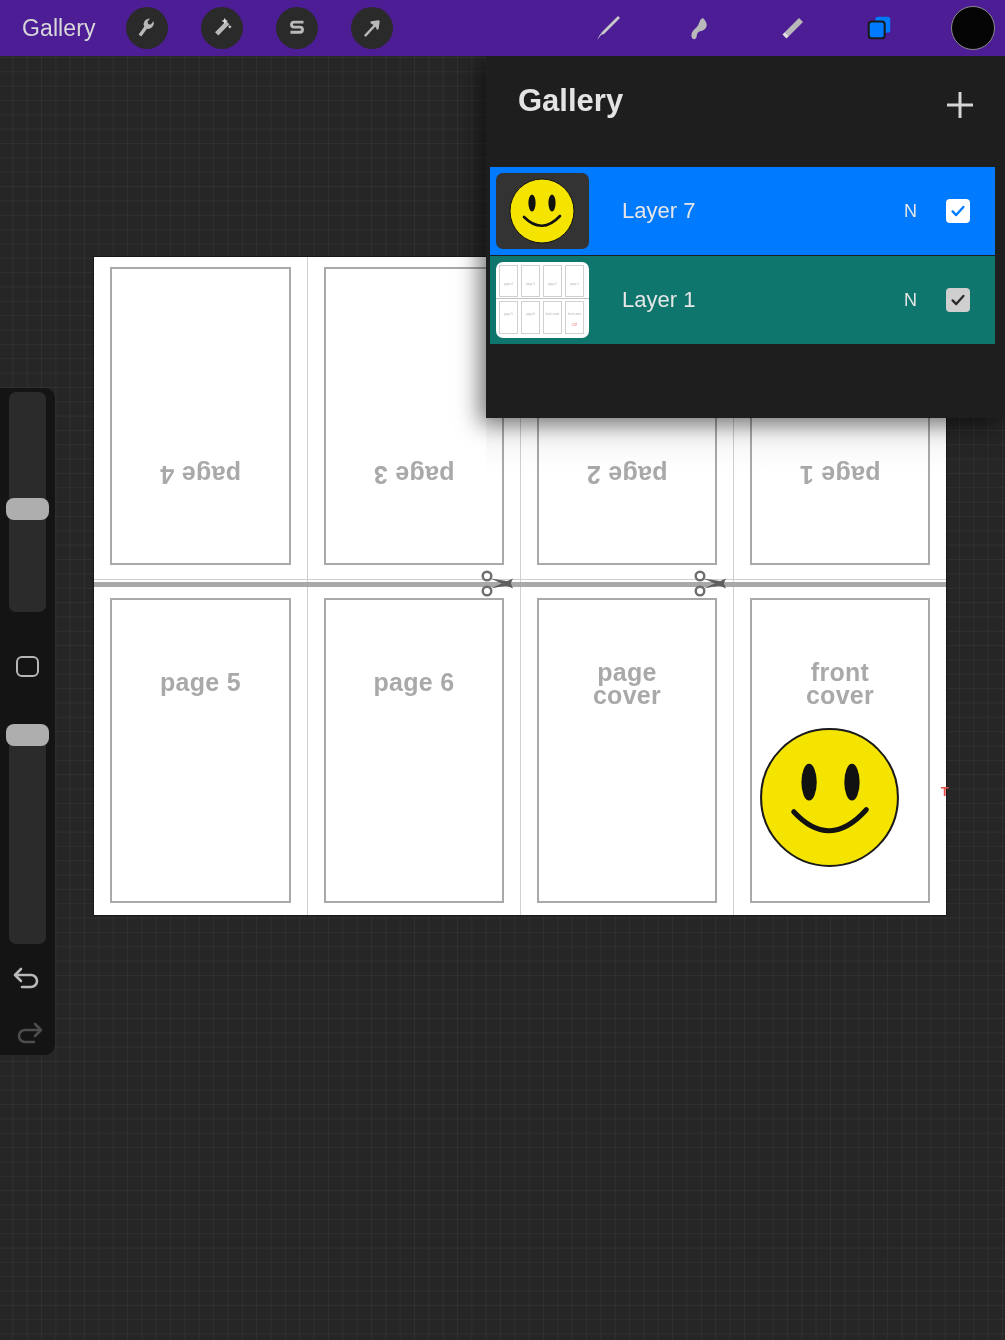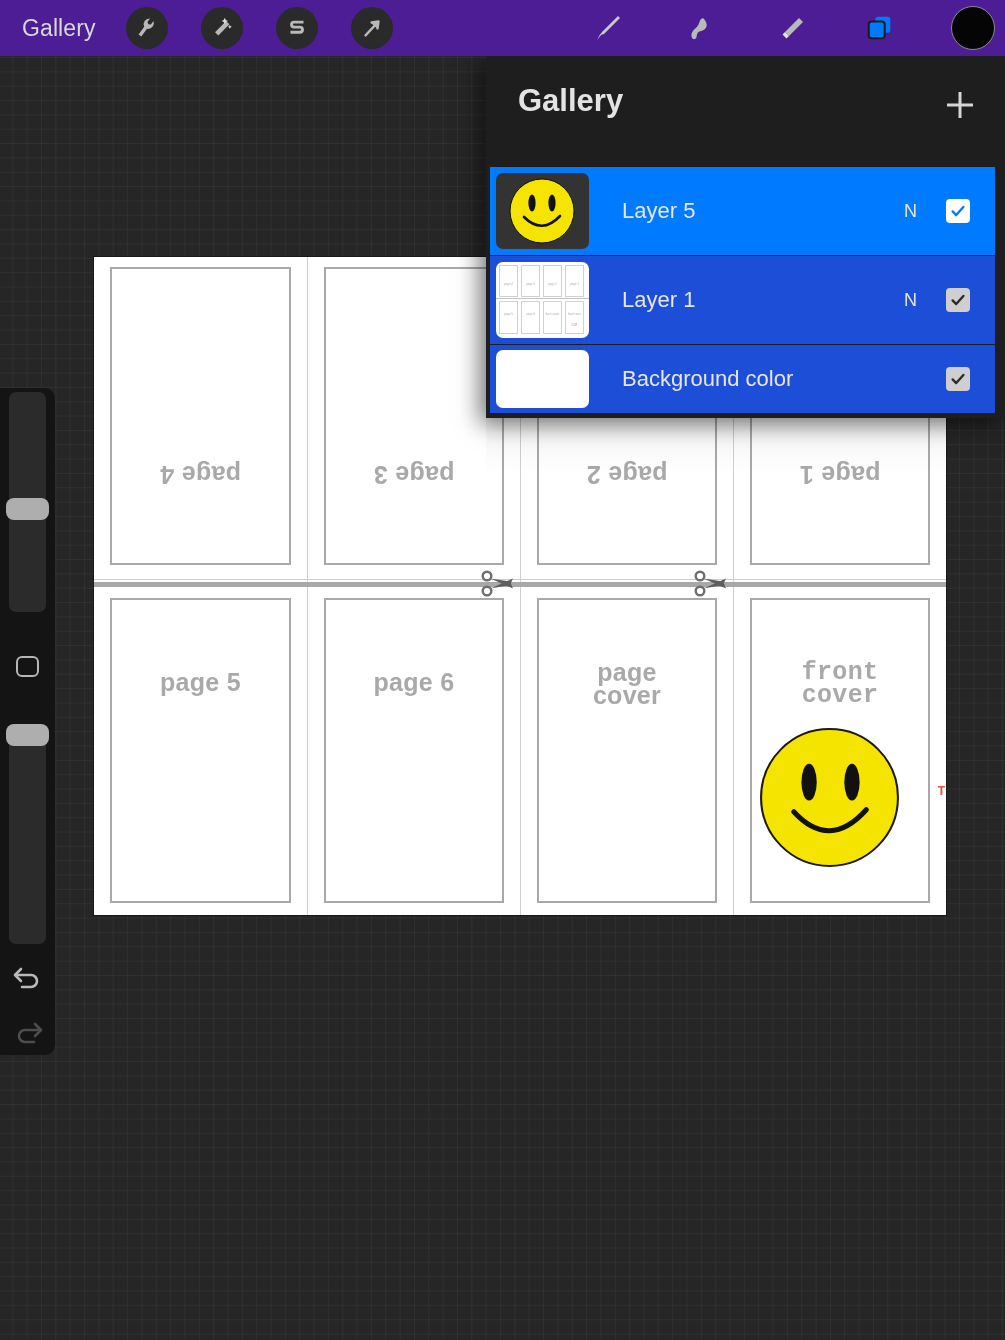--- a/index.html
+++ b/index.html
@@ -102,21 +102,21 @@
   .panel-title{
     position:absolute; left:32px; top:27px;
     font-size:31px; font-weight:bold; color:#e3e3e3;
   }
   .add-layer{
     position:absolute; right:24px; top:28px; width:42px; height:42px;
     display:flex; align-items:center; justify-content:center;
   }
   .layer-row{
     position:absolute; left:4px; width:505px; height:88px;
-    background:#1d4ed8; display:flex; align-items:center;
+    background:#0f766e; display:flex; align-items:center;
   }
   .layer-row.selected{ background:#007aff; }
   .thumb{
     position:absolute; left:6px; top:6px; width:93px; height:76px;
     border-radius:7px; background:#ffffff; overflow:hidden;
   }
   .thumb.dark{ background:#333333; }
   .layer-name{
     position:absolute; left:132px; font-size:22px; color:#e6e6e6;
   }
@@ -201,21 +201,21 @@
       <div class="page-frame" style="left:16px;top:10px;right:16px;bottom:12px;"></div>
       <div class="page-label" style="top:82px;">page 6</div>
     </div>
 
     <div class="page-cell" style="left:427px;top:331px;width:212px;height:327px;">
       <div class="page-frame" style="left:16px;top:10px;right:16px;bottom:12px;"></div>
       <div class="page-label" style="top:72px;">page</div>
       <div class="page-label" style="top:95px;">cover</div>
     </div>
 
-    <div class="page-cell" style="left:640px;top:331px;width:212px;height:327px;font-family:Liberation Mono, monospace;">
+    <div class="page-cell" style="left:640px;top:331px;width:212px;height:327px;">
       <div class="page-frame" style="left:16px;top:10px;right:16px;bottom:12px;"></div>
       <div class="page-label" style="top:72px;">front</div>
       <div class="page-label" style="top:95px;">cover</div>
 
       <div class="red-note" style="left:32px;top:196px;letter-spacing:78px;">CUT</div>
 
       <svg class="smiley-art" viewBox="0 0 140 140" style="left:24px;top:138px;width:143px;height:143px;">
         <circle cx="70" cy="70" r="67" fill="#f5e400" stroke="#1a1a1a" stroke-width="2"></circle>
         <ellipse cx="50" cy="55" rx="7.5" ry="18" fill="#111111"></ellipse>
         <ellipse cx="92" cy="55" rx="7.5" ry="18" fill="#111111"></ellipse>
@@ -255,21 +255,21 @@
 
     <div class="layer-row selected" style="top:111px;">
       <div class="thumb dark">
         <svg viewBox="0 0 93 76" width="93" height="76">
           <circle cx="46" cy="38" r="32" fill="#f5e400" stroke="#111" stroke-width="1"></circle>
           <ellipse cx="36" cy="30" rx="3.6" ry="8.6" fill="#111"></ellipse>
           <ellipse cx="56" cy="30" rx="3.6" ry="8.6" fill="#111"></ellipse>
           <path d="M28 44 Q46 62 64 43" fill="none" stroke="#111" stroke-width="2.6" stroke-linecap="round"></path>
         </svg>
       </div>
-      <div class="layer-name">Layer 5</div>
+      <div class="layer-name">Layer 7</div>
       <div class="blend-mode">N</div>
       <div class="vis-box on-blue">
         <svg viewBox="0 0 20 20" width="18" height="18">
           <path d="M4 10.5 L8 14.5 L16 5.5" fill="none" stroke="#007aff" stroke-width="2.6" stroke-linecap="round" stroke-linejoin="round"></path>
         </svg>
       </div>
     </div>
 
     <div class="layer-row" style="top:200px;">
       <div class="thumb">
@@ -296,29 +296,20 @@
       </div>
       <div class="layer-name">Layer 1</div>
       <div class="blend-mode">N</div>
       <div class="vis-box">
         <svg viewBox="0 0 20 20" width="18" height="18">
           <path d="M4 10.5 L8 14.5 L16 5.5" fill="none" stroke="#2b2b2b" stroke-width="2.6" stroke-linecap="round" stroke-linejoin="round"></path>
         </svg>
       </div>
     </div>
 
-    <div class="layer-row" style="top:289px;height:68px;">
-      <div class="thumb" style="top:5px;height:58px;"></div>
-      <div class="layer-name">Background color</div>
-      <div class="vis-box">
-        <svg viewBox="0 0 20 20" width="18" height="18">
-          <path d="M4 10.5 L8 14.5 L16 5.5" fill="none" stroke="#2b2b2b" stroke-width="2.6" stroke-linecap="round" stroke-linejoin="round"></path>
-        </svg>
-      </div>
-    </div>
   </div>
 
   <div class="topbar">
     <div class="gallery">Gallery</div>
 
     <div class="tool-circ" style="left:126px;">
       <svg viewBox="0 0 26 26" width="24" height="24">
         <path d="M17.6 3.2a6.3 6.3 0 0 0-7.4 8.1L3 18.6l2.6 2.6 7.3-7.3a6.3 6.3 0 0 0 8.1-7.4l-3.3 3.3-2.6-.7-.7-2.6z" fill="#b9b9b9" transform="rotate(-8 13 13)"></path>
       </svg>
     </div>

